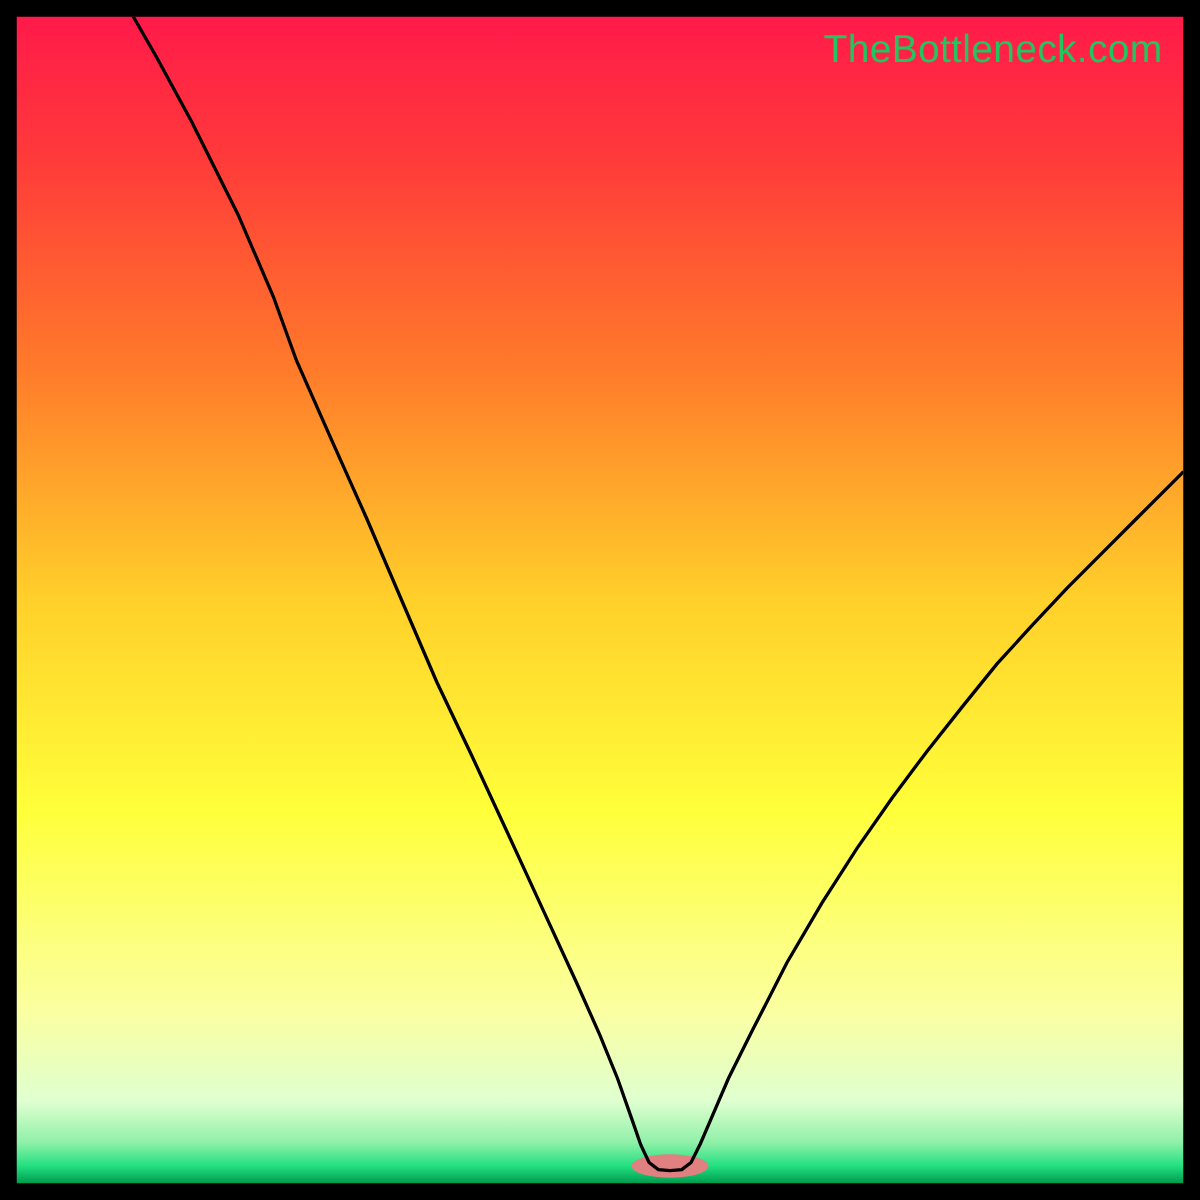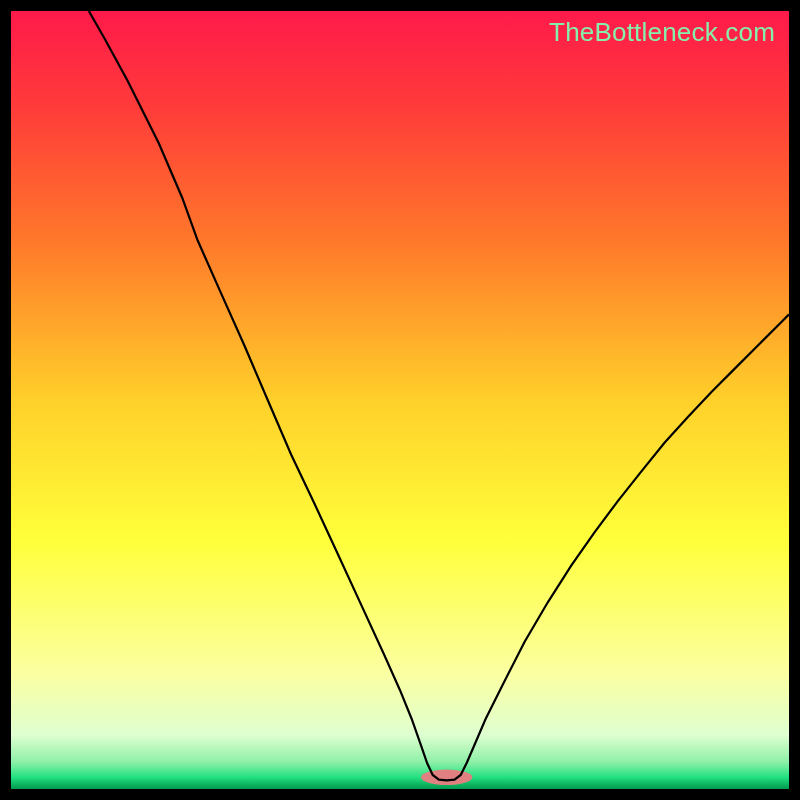--- a/index.html
+++ b/index.html
@@ -23,21 +23,21 @@
     position: absolute;
     left: 0;
     top: 0;
     width: 778px;
     height: 778px;
   }
   .watermark {
     position: absolute;
     top: 6px;
     right: 14px;
-    color: #86efac;
+    color: #22c55e;
     font-size: 26px;
     font-weight: 500;
     letter-spacing: 0.2px;
     text-align: center;
   }
 </style>
 </head>
 <body>
 
 <div class="frame">

